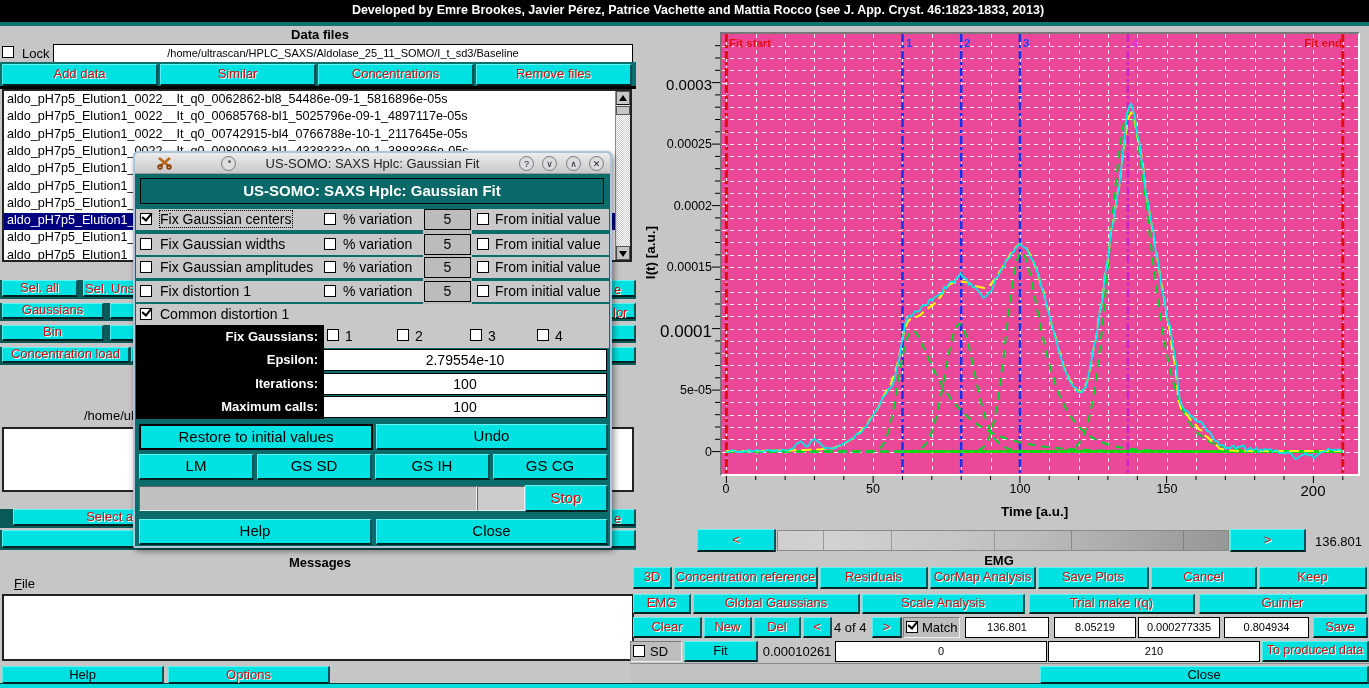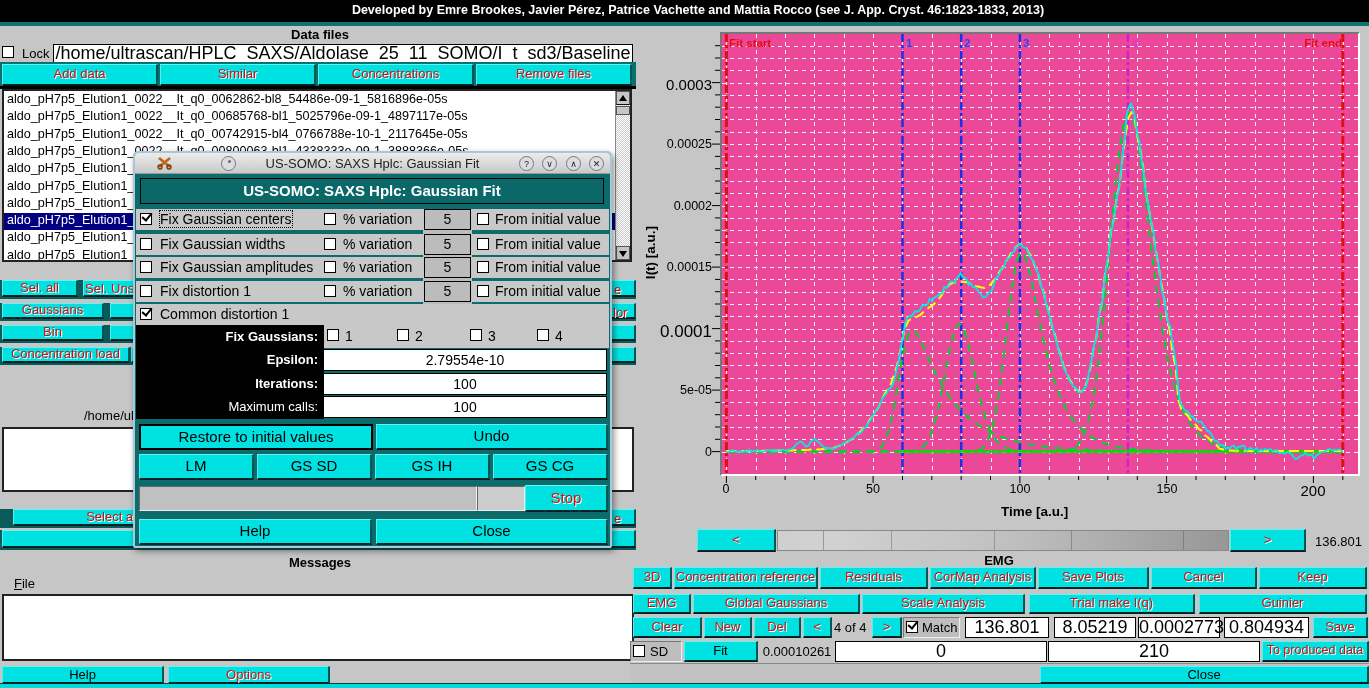--- a/index.html
+++ b/index.html
@@ -1,20 +1,20 @@
 <!DOCTYPE html>
 <html><head><meta charset="utf-8"><style>
 *{margin:0;padding:0;box-sizing:border-box;font-family:"Liberation Sans",sans-serif}
 body{width:1369px;height:688px;position:relative;background:#c6c6c6;overflow:hidden}
 .ab{position:absolute}
 .tb{position:absolute;background:#00e2e2;border-top:1px solid #66f2f2;border-left:1px solid #55eeee;
  border-right:2px solid #055;border-bottom:2px solid #022;color:#d01010;
  text-shadow:1px 1px 0 #fff;text-align:center;font-size:13px;line-height:18px}
 .tbk{color:#000;text-shadow:none}
-.wf{position:absolute;background:#fff;border:1px solid #000;text-align:center;font-size:18px;color:#000}
+.wf{position:absolute;background:#fff;border:1px solid #000;text-align:center;font-size:11px;color:#000}
 .cb{position:absolute;width:12px;height:12px;background:#fff;border:1.5px solid #000}
 .chk:after{content:"";position:absolute;left:1px;top:-1px;width:8px;height:4px;border-left:2px solid #000;border-bottom:2px solid #000;transform:rotate(-50deg)}
 .lbl{position:absolute;font-size:13px;color:#000;white-space:nowrap}
 </style></head><body>
 <div class="ab" style="left:0;top:0;width:1369px;height:22px;background:#000">
     <div style="text-align:center;color:#fff;font-weight:bold;font-size:12.5px;line-height:21px;padding-left:27px">Developed by Emre Brookes, Javier Pérez, Patrice Vachette and Mattia Rocco (see J. App. Cryst. 46:1823-1833, 2013)</div>
   </div>
 <div class="ab" style="left:0;top:22px;width:1369px;height:4px;background:#0d7373"></div>
 <div class="ab" style="left:0;top:683px;width:1369px;height:5px;background:#00dcdc;border-top:1px solid #044"></div>
 <div class="lbl" style="left:260px;top:27px;width:120px;text-align:center;font-weight:bold">Data files</div>
@@ -351,21 +351,21 @@
 <div class="cb" style="left:262px;top:176px"></div>
 <div class="lbl" style="left:280px;top:175px;font-size:14px">2</div>
 <div class="cb" style="left:335px;top:176px"></div>
 <div class="lbl" style="left:353px;top:175px;font-size:14px">3</div>
 <div class="cb" style="left:402px;top:176px"></div>
 <div class="lbl" style="left:420px;top:175px;font-size:14px">4</div>
 <div class="lbl" style="left:1px;top:199px;width:182px;text-align:right;color:#fff;font-weight:bold">Epsilon:</div>
 <div class="wf" style="left:188px;top:196px;width:284px;height:22px;line-height:20px;font-size:14px">2.79554e-10</div>
 <div class="lbl" style="left:1px;top:223px;width:182px;text-align:right;color:#fff;font-weight:bold">Iterations:</div>
 <div class="wf" style="left:188px;top:220px;width:284px;height:22px;line-height:20px;font-size:14px">100</div>
-<div class="lbl" style="left:1px;top:246px;width:182px;text-align:right;color:#fff;font-weight:normal">Maximum calls:</div>
+<div class="lbl" style="left:1px;top:246px;width:182px;text-align:right;color:#fff;font-weight:bold">Maximum calls:</div>
 <div class="wf" style="left:188px;top:243px;width:284px;height:22px;line-height:20px;font-size:14px">100</div>
 <div class="tb tbk" style="left:4px;top:271px;width:234px;height:26px;line-height:22px;font-size:15px;border:2px solid #000">Restore to initial values</div>
 <div class="tb tbk" style="left:241px;top:271px;width:232px;height:26px;line-height:22px;font-size:15px">Undo</div>
 <div class="tb tbk" style="left:4px;top:301px;width:115px;height:26px;line-height:22px;font-size:15px">LM</div>
 <div class="tb tbk" style="left:122px;top:301px;width:115px;height:26px;line-height:22px;font-size:15px">GS SD</div>
 <div class="tb tbk" style="left:240px;top:301px;width:115px;height:26px;line-height:22px;font-size:15px">GS IH</div>
 <div class="tb tbk" style="left:358px;top:301px;width:115px;height:26px;line-height:22px;font-size:15px">GS CG</div>
 <div class="ab" style="left:4px;top:333px;width:338px;height:25px;background:#c0c0c0;border:1px solid;border-color:#666 #eee #eee #666"></div>
 <div class="ab" style="left:342px;top:333px;width:48px;height:25px;background:#cccccc;border:1px solid;border-color:#666 #eee #eee #666"></div>
 <div class="tb" style="left:390px;top:332px;width:83px;height:27px;line-height:23px;font-size:15px">Stop</div>

